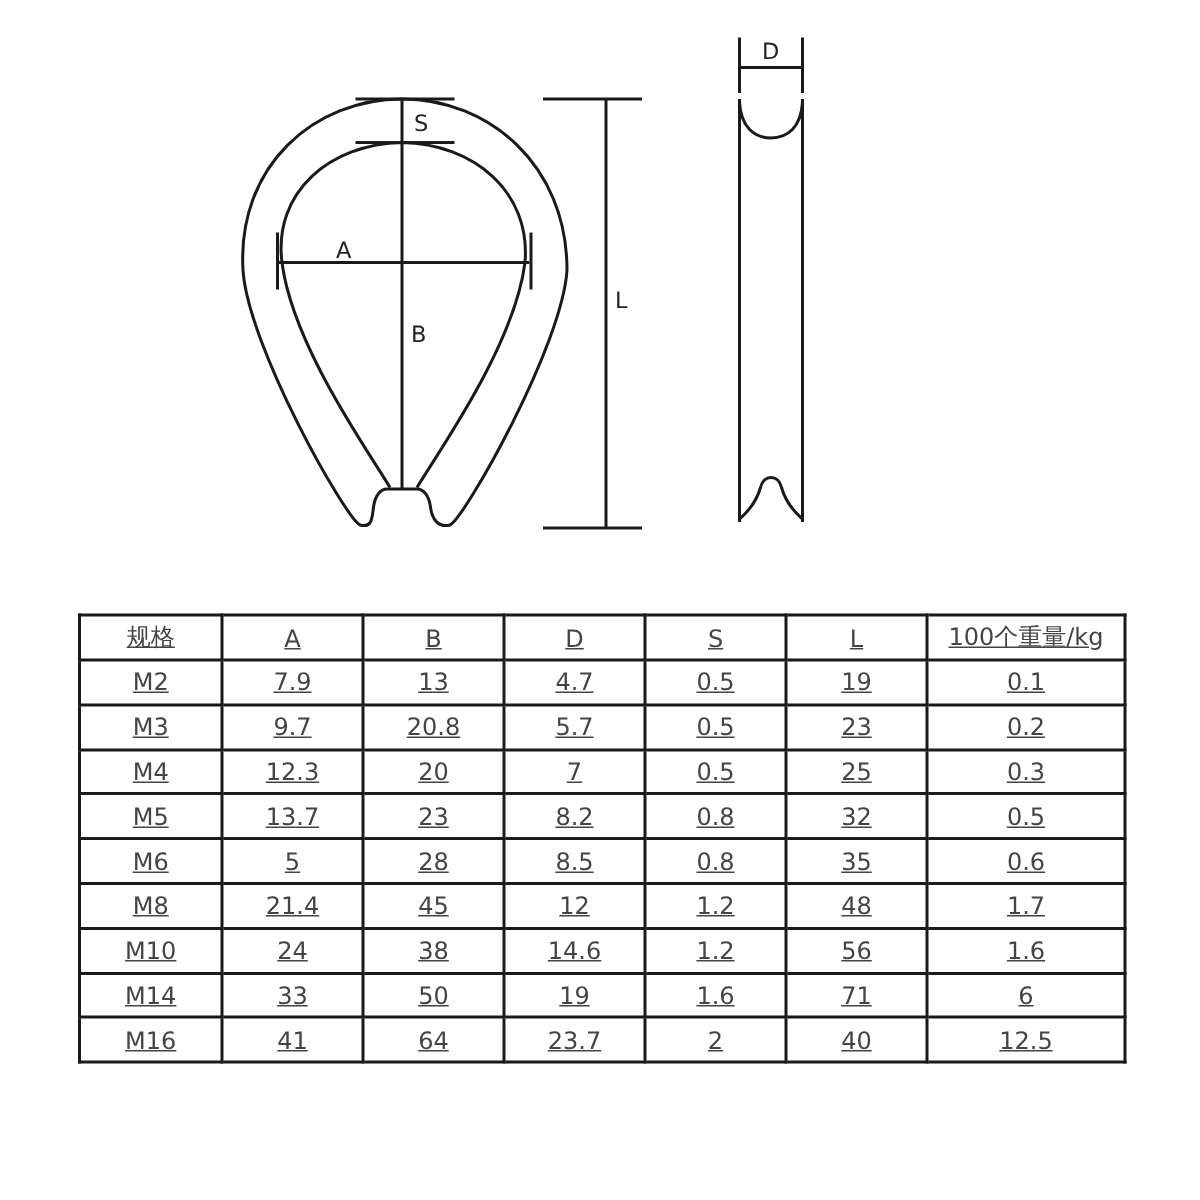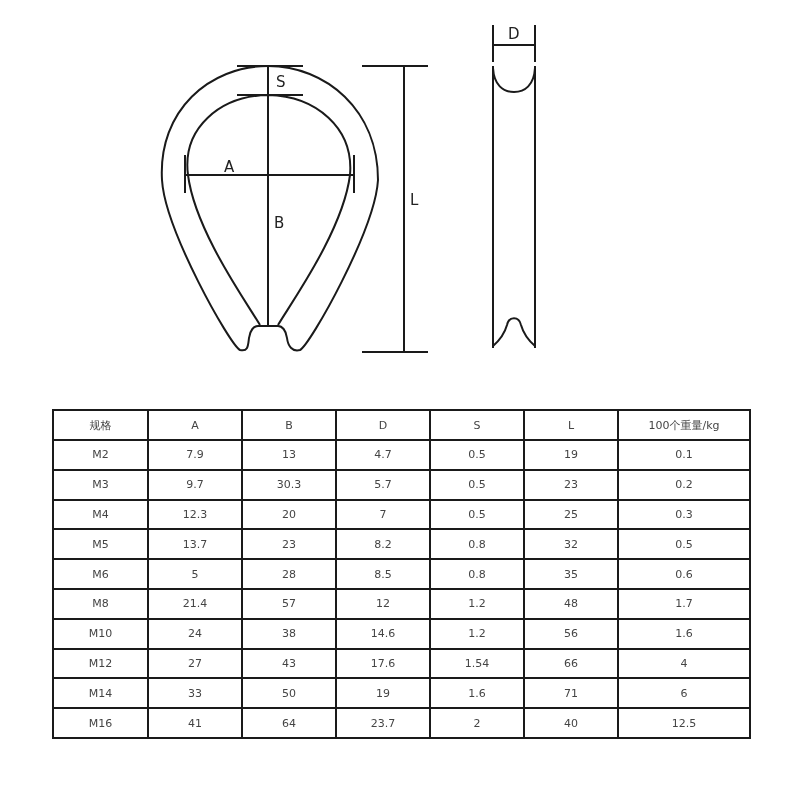--- a/index.html
+++ b/index.html
@@ -2,21 +2,21 @@
 <html><head>
 <meta charset="utf-8">
 <style>
   html, body { margin: 0; padding: 0; background: #ffffff; }
   body { width: 800px; height: 800px; position: relative; overflow: hidden;
          font-family: "DejaVu Sans", "Liberation Sans", sans-serif; color: #333; }
   #diagram { position: absolute; left: 0; top: 0; width: 800px; height: 400px; }
   #diagram svg { width: 800px; height: 400px; display: block; }
   .dim-label { font-family: "DejaVu Sans", sans-serif; font-size: 15px; fill: #222; }
   #spec-table { position: absolute; left: 52px; top: 409px; border-collapse: collapse;
-                font-size: 11px; color: #444; }
+                font-size: 16px; color: #444; text-decoration: underline; }
   #spec-table td, #spec-table th { border: 2px solid #1a1a1a; text-align: center;
                 font-weight: normal; padding: 0; height: 27.8px; }
   #spec-table th { height: 28px; }
   .c0 { width: 93px; } .c1 { width: 92px; } .c2 { width: 92px; } .c3 { width: 92px; }
   .c4 { width: 92px; } .c5 { width: 92px; } .c6 { width: 130px; }
 </style>
 </head>
 <body>
 
 <div id="diagram">
@@ -78,21 +78,21 @@
         <td class="c1">7.9</td>
         <td class="c2">13</td>
         <td class="c3">4.7</td>
         <td class="c4">0.5</td>
         <td class="c5">19</td>
         <td class="c6">0.1</td>
       </tr>
       <tr>
         <td class="c0">M3</td>
         <td class="c1">9.7</td>
-        <td class="c2">30.3</td>
+        <td class="c2">20.8</td>
         <td class="c3">5.7</td>
         <td class="c4">0.5</td>
         <td class="c5">23</td>
         <td class="c6">0.2</td>
       </tr>
       <tr>
         <td class="c0">M4</td>
         <td class="c1">12.3</td>
         <td class="c2">20</td>
         <td class="c3">7</td>
@@ -114,43 +114,34 @@
         <td class="c1">5</td>
         <td class="c2">28</td>
         <td class="c3">8.5</td>
         <td class="c4">0.8</td>
         <td class="c5">35</td>
         <td class="c6">0.6</td>
       </tr>
       <tr>
         <td class="c0">M8</td>
         <td class="c1">21.4</td>
-        <td class="c2">57</td>
+        <td class="c2">45</td>
         <td class="c3">12</td>
         <td class="c4">1.2</td>
         <td class="c5">48</td>
         <td class="c6">1.7</td>
       </tr>
       <tr>
         <td class="c0">M10</td>
         <td class="c1">24</td>
         <td class="c2">38</td>
         <td class="c3">14.6</td>
         <td class="c4">1.2</td>
         <td class="c5">56</td>
         <td class="c6">1.6</td>
-      </tr>
-      <tr>
-        <td class="c0">M12</td>
-        <td class="c1">27</td>
-        <td class="c2">43</td>
-        <td class="c3">17.6</td>
-        <td class="c4">1.54</td>
-        <td class="c5">66</td>
-        <td class="c6">4</td>
       </tr>
       <tr>
         <td class="c0">M14</td>
         <td class="c1">33</td>
         <td class="c2">50</td>
         <td class="c3">19</td>
         <td class="c4">1.6</td>
         <td class="c5">71</td>
         <td class="c6">6</td>
       </tr>

